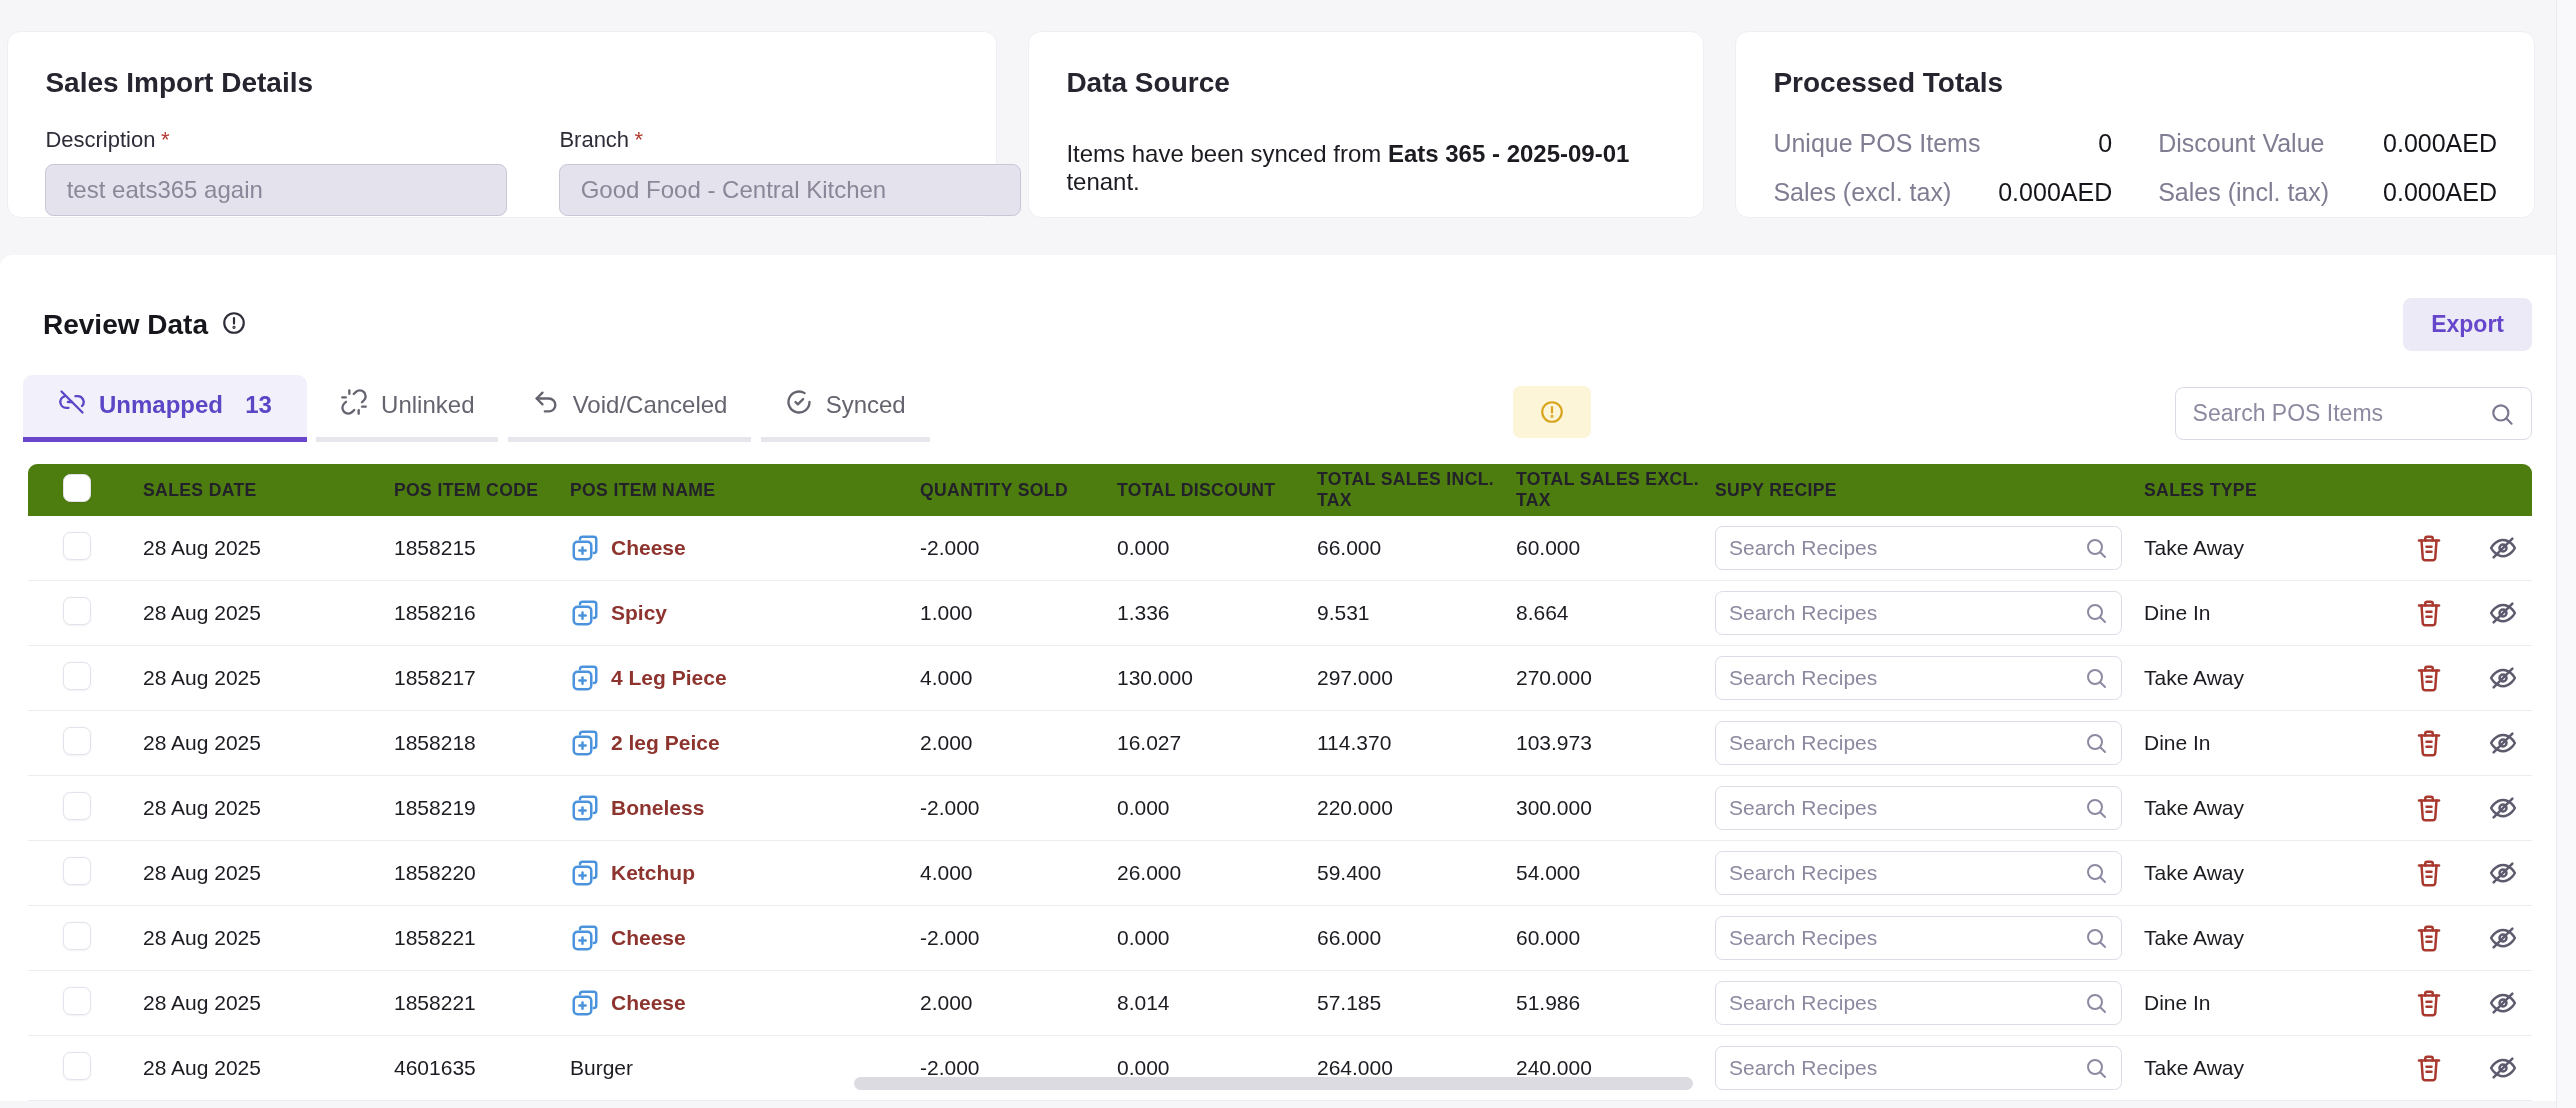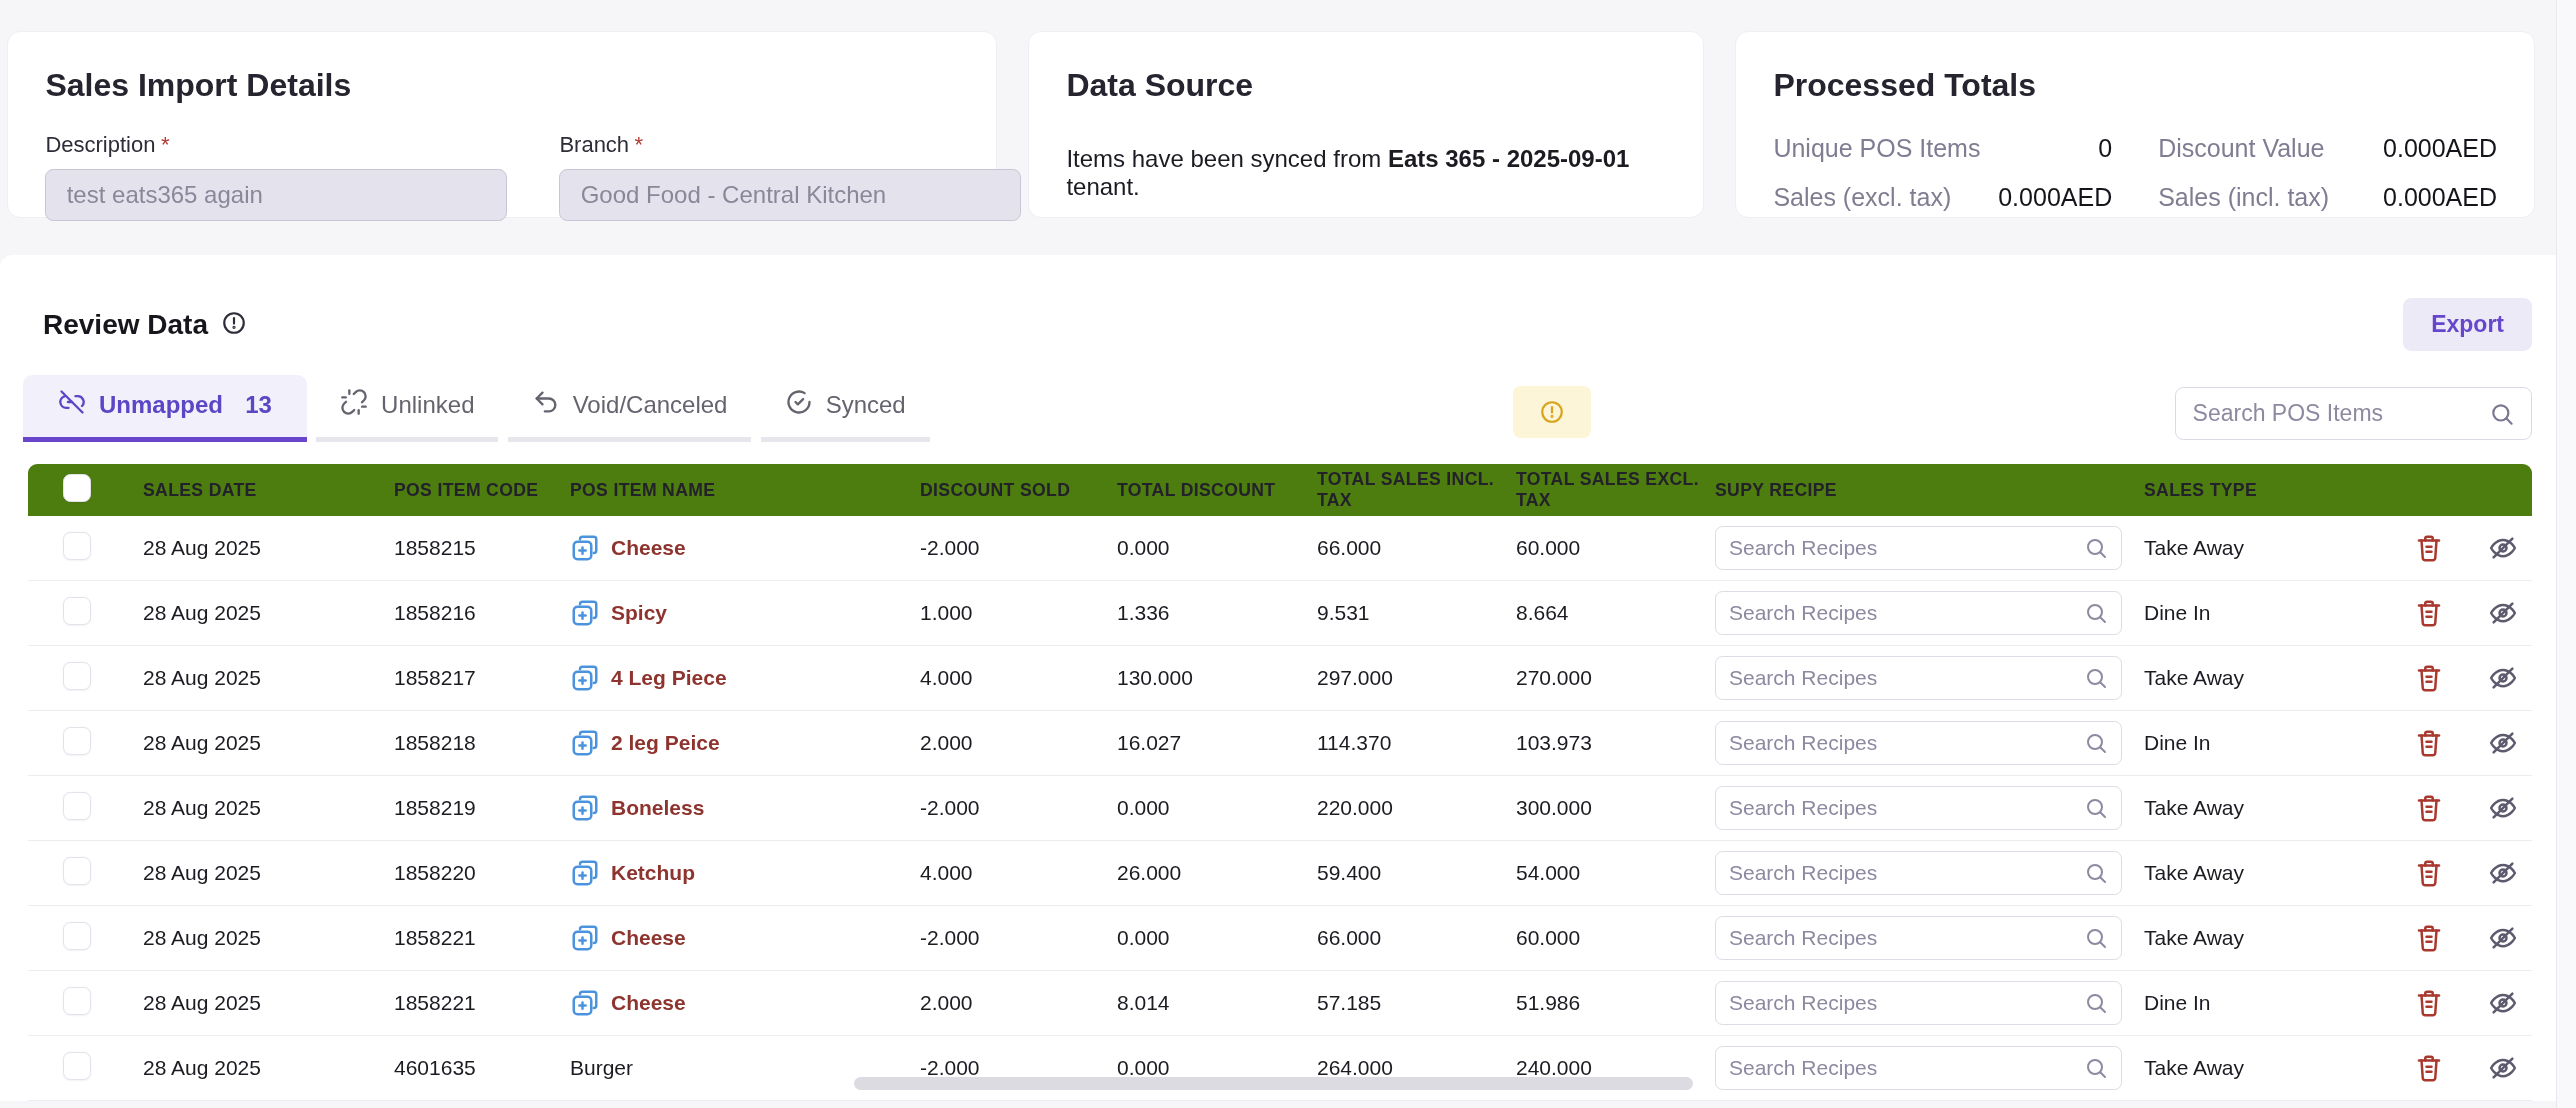--- a/index.html
+++ b/index.html
@@ -12,21 +12,21 @@
     position:relative;
   }
   .page { position:relative; width:2576px; height:1109px; }
 
   
   .cards-row { display:flex; gap:31px; padding:31px 41px 0 7.4px; align-items:stretch; }
   .card {
     background:#ffffff; border:0.9px solid #efeef4; border-radius:13px;
     padding:35px 37px; height:187px;
   }
-  .card h2 { font-size:32px; font-weight:bold; color:#26242e; }
+  .card h2 { font-size:28px; font-weight:bold; color:#26242e; }
   .card-import { width:990px; }
   .card-source { width:676px; }
   .card-totals { flex:1; }
 
   .fields { display:flex; gap:52px; margin-top:28px; }
   .field label { display:block; font-size:22px; color:#2e2c38; margin-bottom:11px; }
   .req { color:#b23b31; margin-left:5.5px; }
   .text-input {
     width:462px; height:52px; border-radius:8.3px; font-size:24px;
     font-family:"Liberation Sans", sans-serif; padding:0 20.3px; outline:none;
@@ -244,21 +244,21 @@
           </svg>
       </div>
     </div>
 
     <div class="table">
       <div class="thead">
         <div class="th col-check"><span class="checkbox"></span></div>
         <div class="th">SALES DATE</div>
         <div class="th">POS ITEM CODE</div>
         <div class="th">POS ITEM NAME</div>
-        <div class="th">DISCOUNT SOLD</div>
+        <div class="th">QUANTITY SOLD</div>
         <div class="th">TOTAL DISCOUNT</div>
         <div class="th">TOTAL SALES INCL. TAX</div>
         <div class="th">TOTAL SALES EXCL. TAX</div>
         <div class="th">SUPY RECIPE</div>
         <div class="th">SALES TYPE</div>
         <div class="th"></div>
       </div>
       <div id="tbody">
   <div class="tr">
     <div class="td col-check"><span class="checkbox"></span></div>

